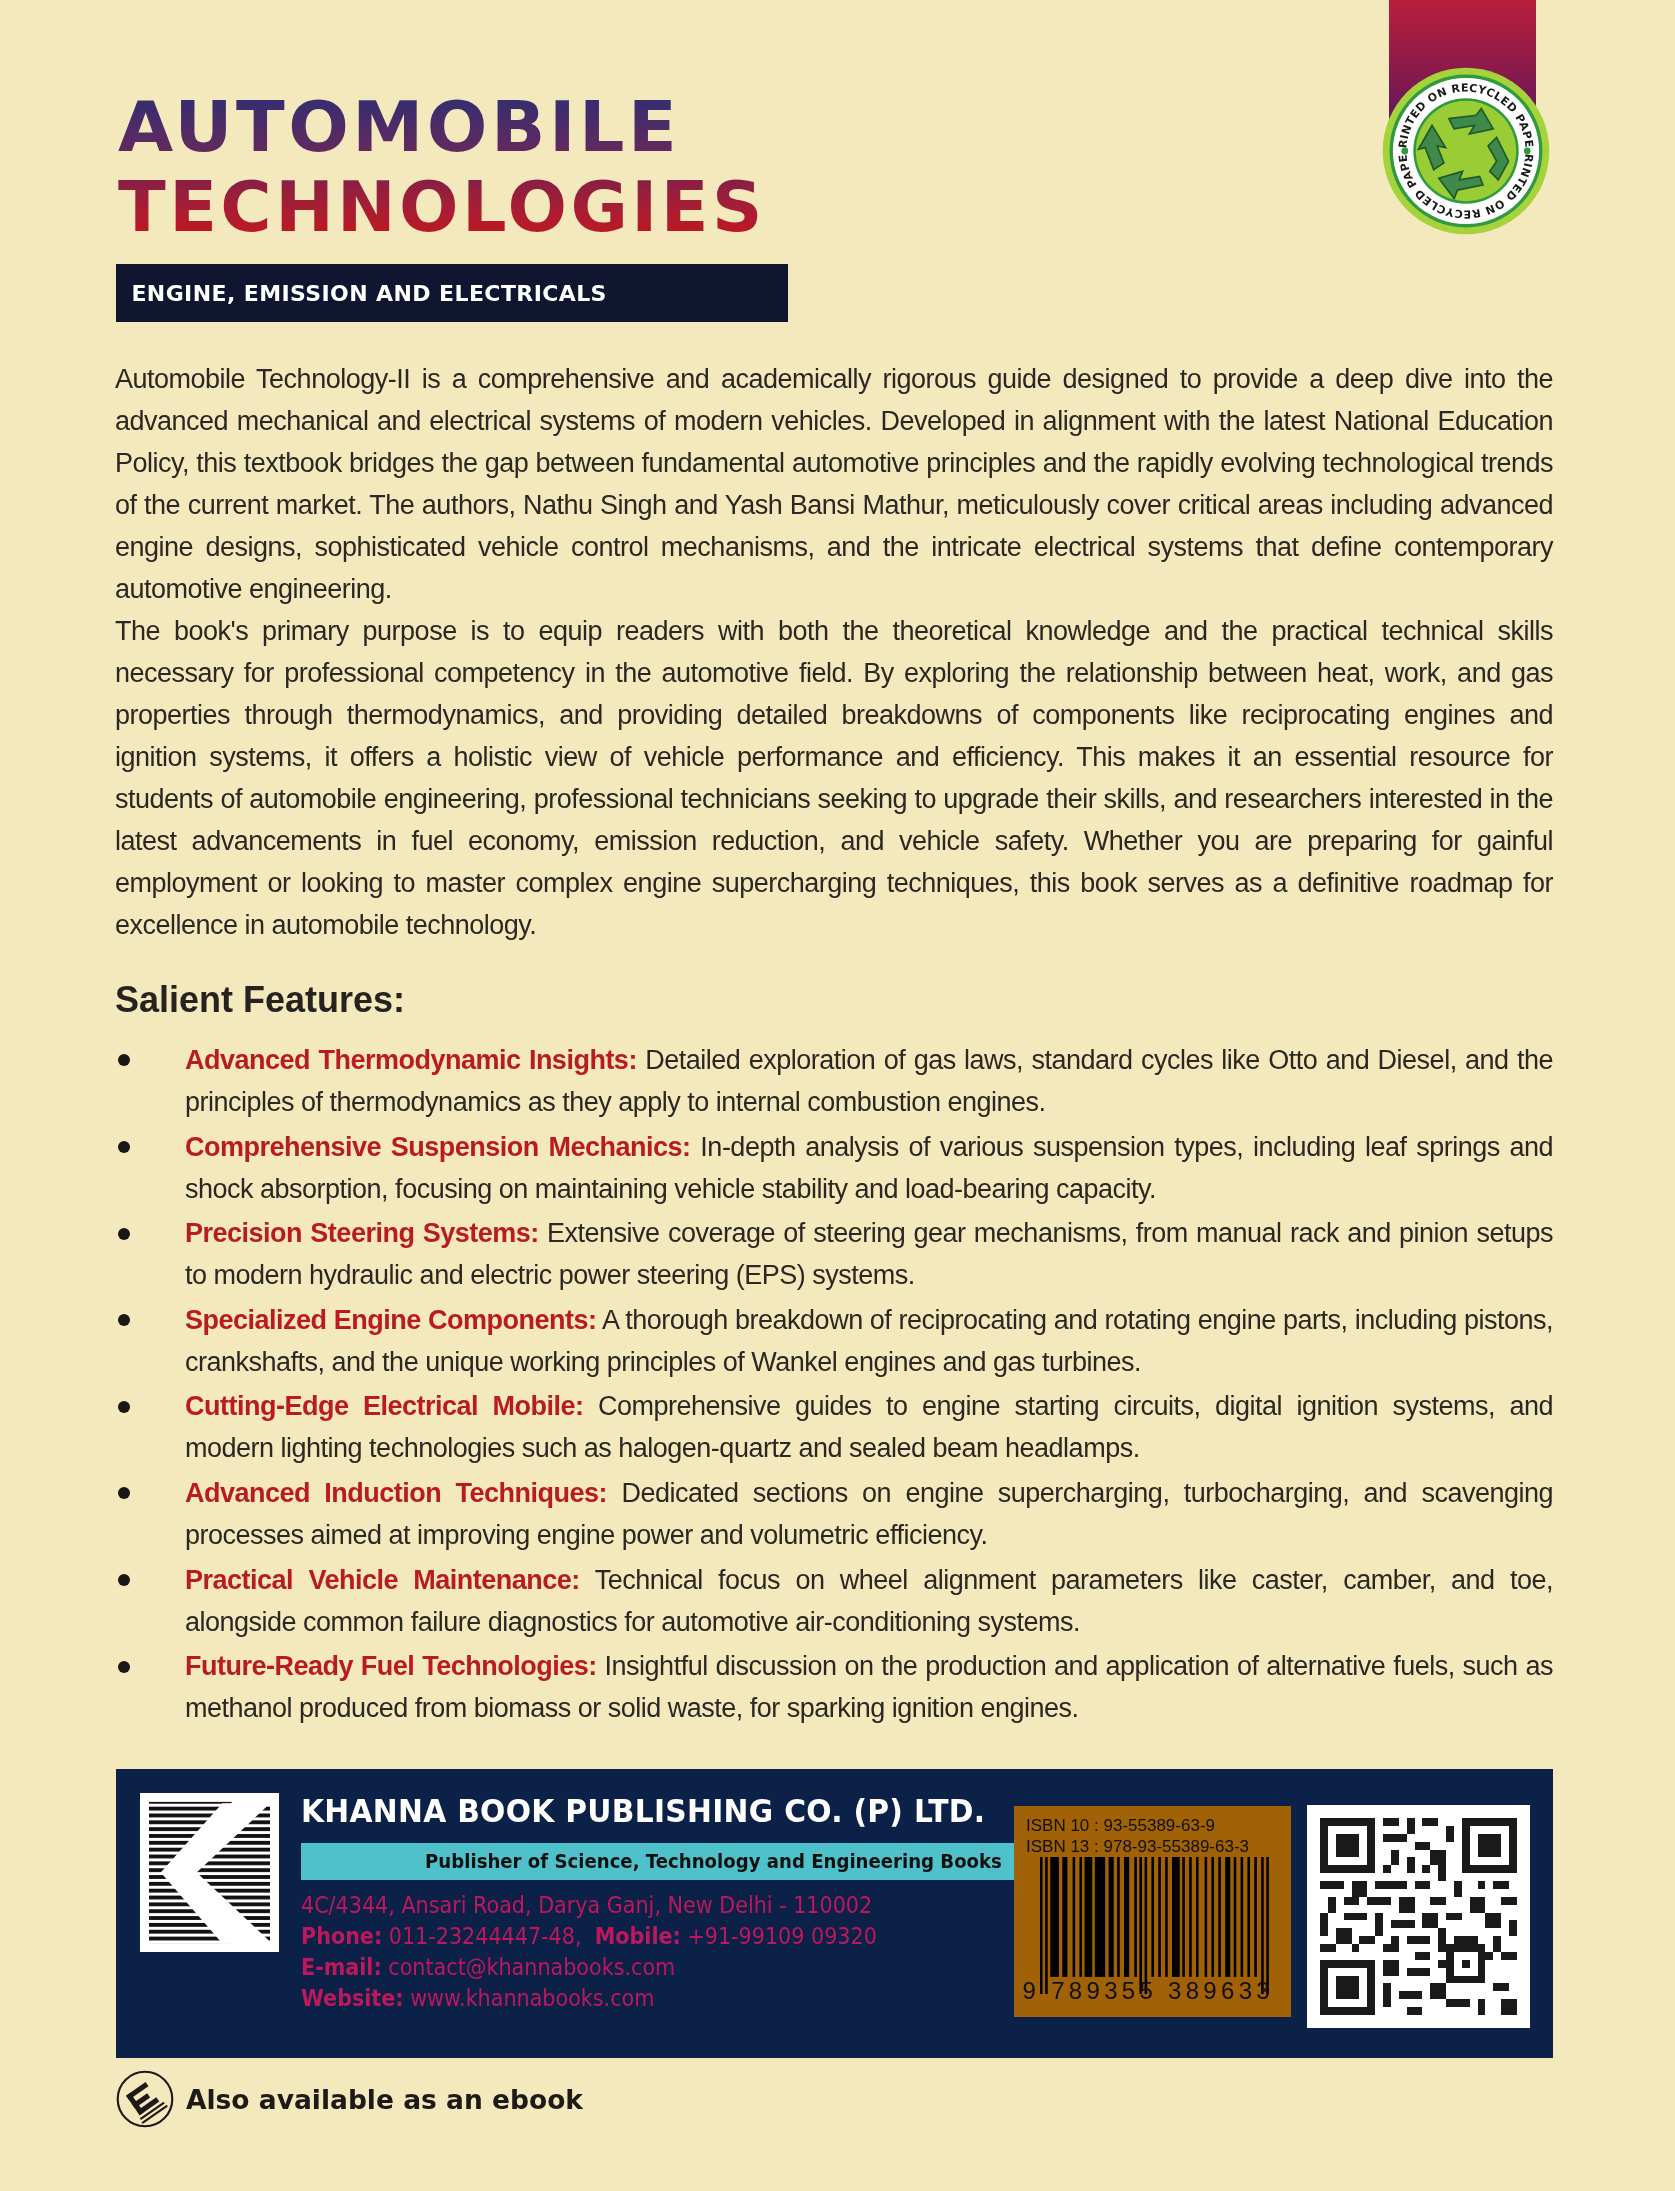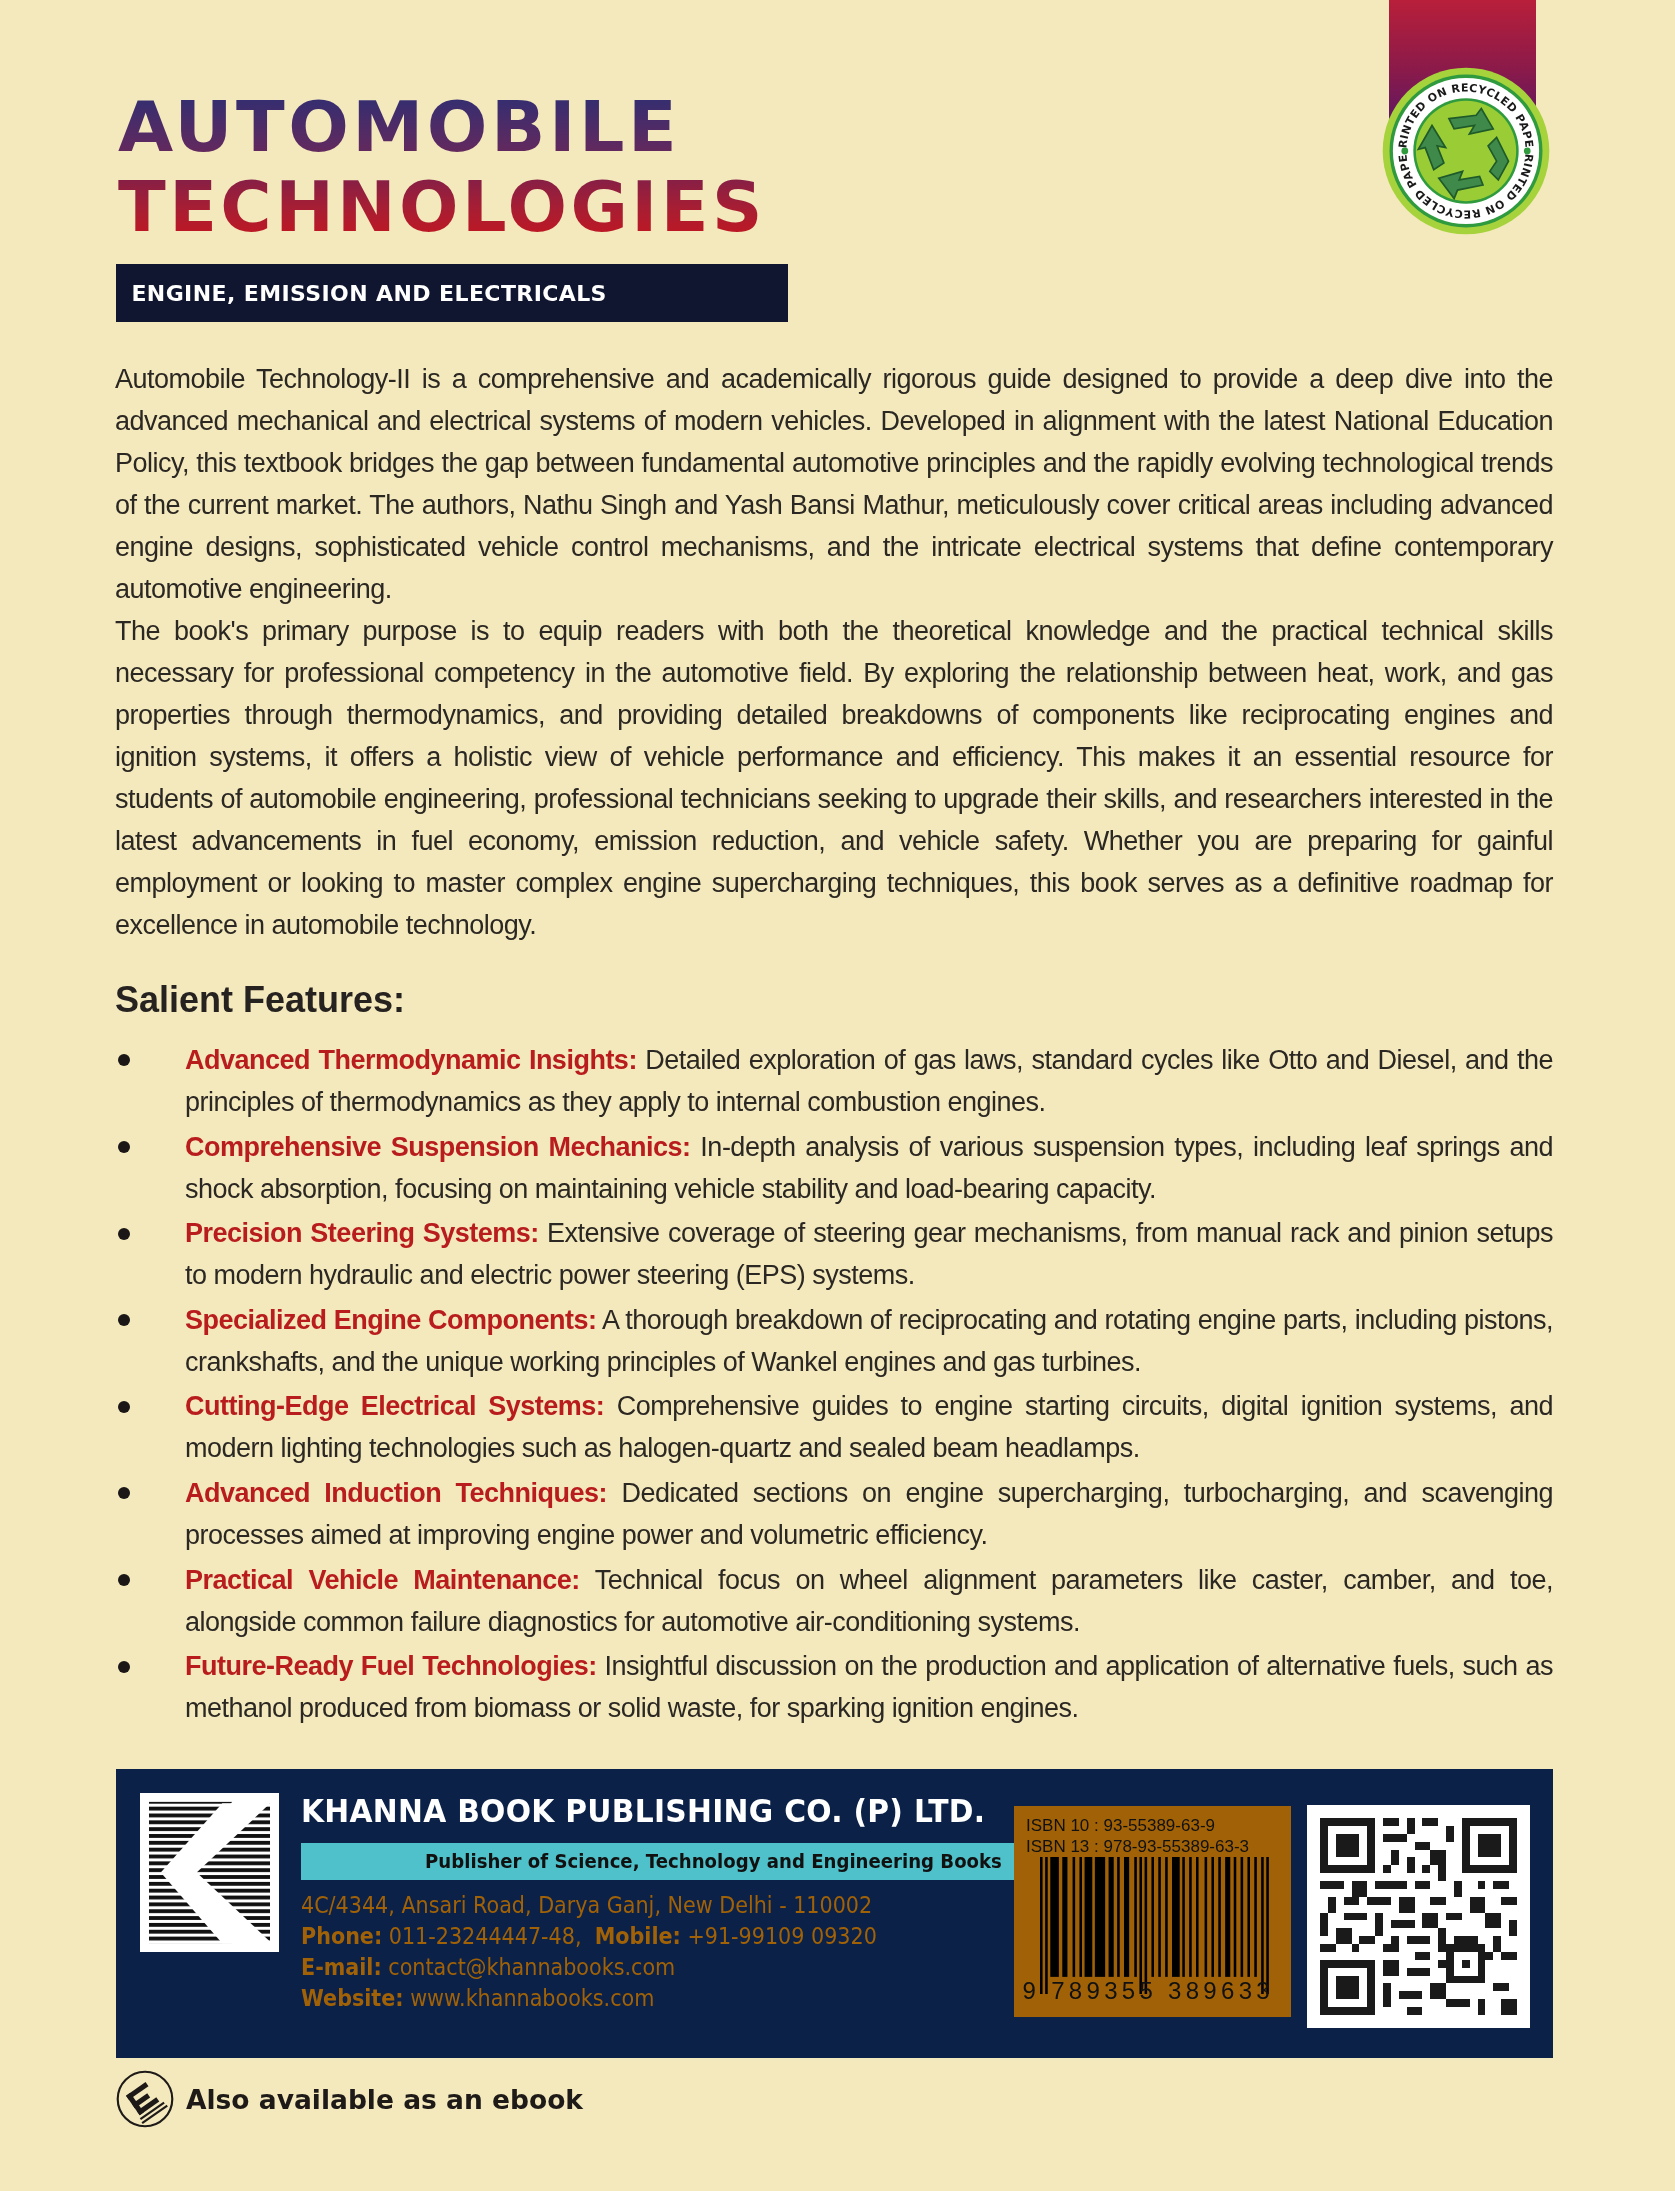--- a/index.html
+++ b/index.html
@@ -161,21 +161,21 @@
       color: #111111;
       transform: scaleX(0.92);
       white-space: nowrap;
     }
     .pub-lines {
       position: absolute;
       left: 301px; top: 1890px;
       font-family: "DejaVu Sans", sans-serif;
       font-size: 23px;
       line-height: 31px;
-      color: #a16207;
+      color: #be185d;
       white-space: nowrap;
     }
     .pub-lines .ln { display: block; transform: scaleX(0.9); transform-origin: left; }
     .pub-lines b { font-weight: bold; }
 
     .isbn-box {
       position: absolute;
       left: 1014px; top: 1806px;
       width: 277px; height: 211px;
       background: #a16207;
@@ -268,21 +268,21 @@
   <p>Automobile Technology-II is a comprehensive and academically rigorous guide designed to provide a deep dive into the advanced mechanical and electrical systems of modern vehicles. Developed in alignment with the latest National Education Policy, this textbook bridges the gap between fundamental automotive principles and the rapidly evolving technological trends of the current market. The authors, Nathu Singh and Yash Bansi Mathur, meticulously cover critical areas including advanced engine designs, sophisticated vehicle control mechanisms, and the intricate electrical systems that define contemporary automotive engineering.</p>
   <p>The book's primary purpose is to equip readers with both the theoretical knowledge and the practical technical skills necessary for professional competency in the automotive field. By exploring the relationship between heat, work, and gas properties through thermodynamics, and providing detailed breakdowns of components like reciprocating engines and ignition systems, it offers a holistic view of vehicle performance and efficiency. This makes it an essential resource for students of automobile engineering, professional technicians seeking to upgrade their skills, and researchers interested in the latest advancements in fuel economy, emission reduction, and vehicle safety. Whether you are preparing for gainful employment or looking to master complex engine supercharging techniques, this book serves as a definitive roadmap for excellence in automobile technology.</p>
 </div>
 
 <div class="features-heading">Salient Features:</div>
 <ul class="features">
   <li><span class="bullet"></span><b>Advanced Thermodynamic Insights:</b><span> Detailed exploration of gas laws, standard cycles like Otto and Diesel, and the principles of thermodynamics as they apply to internal combustion engines.</span></li>
   <li><span class="bullet"></span><b>Comprehensive Suspension Mechanics:</b><span> In-depth analysis of various suspension types, including leaf springs and shock absorption, focusing on maintaining vehicle stability and load-bearing capacity.</span></li>
   <li><span class="bullet"></span><b>Precision Steering Systems:</b><span> Extensive coverage of steering gear mechanisms, from manual rack and pinion setups to modern hydraulic and electric power steering (EPS) systems.</span></li>
   <li><span class="bullet"></span><b>Specialized Engine Components:</b><span> A thorough breakdown of reciprocating and rotating engine parts, including pistons, crankshafts, and the unique working principles of Wankel engines and gas turbines.</span></li>
-  <li><span class="bullet"></span><b>Cutting-Edge Electrical Systems:</b><span> Comprehensive guides to engine starting circuits, digital ignition systems, and modern lighting technologies such as halogen-quartz and sealed beam headlamps.</span></li>
+  <li><span class="bullet"></span><b>Cutting-Edge Electrical Mobile:</b><span> Comprehensive guides to engine starting circuits, digital ignition systems, and modern lighting technologies such as halogen-quartz and sealed beam headlamps.</span></li>
   <li><span class="bullet"></span><b>Advanced Induction Techniques:</b><span> Dedicated sections on engine supercharging, turbocharging, and scavenging processes aimed at improving engine power and volumetric efficiency.</span></li>
   <li><span class="bullet"></span><b>Practical Vehicle Maintenance:</b><span> Technical focus on wheel alignment parameters like caster, camber, and toe, alongside common failure diagnostics for automotive air-conditioning systems.</span></li>
   <li><span class="bullet"></span><b>Future-Ready Fuel Technologies:</b><span> Insightful discussion on the production and application of alternative fuels, such as methanol produced from biomass or solid waste, for sparking ignition engines.</span></li>
 </ul>
 
 <div class="publisher"></div>
 <svg class="pub-logo" viewBox="0 0 162 186">
   <rect width="162" height="186" fill="#ffffff"></rect>
   <defs>
     <clipPath id="leftK">

